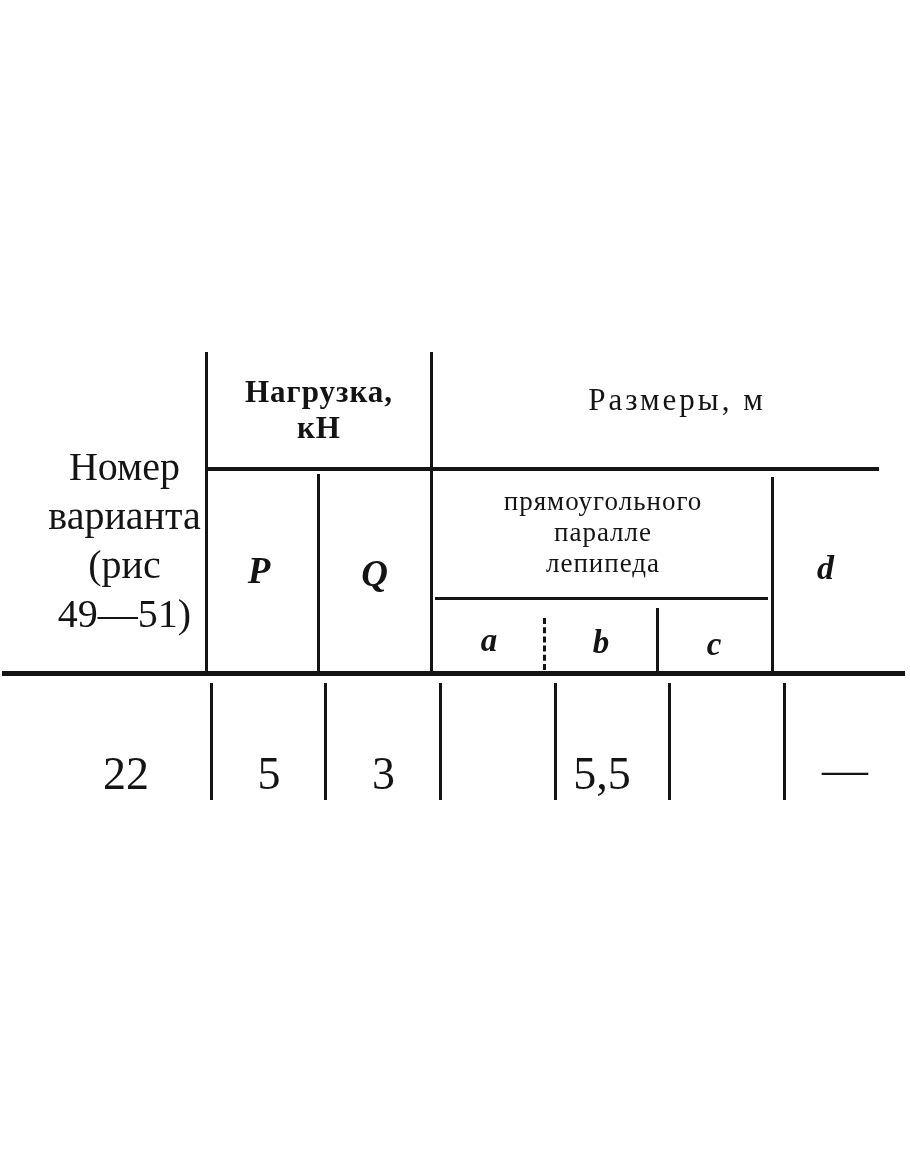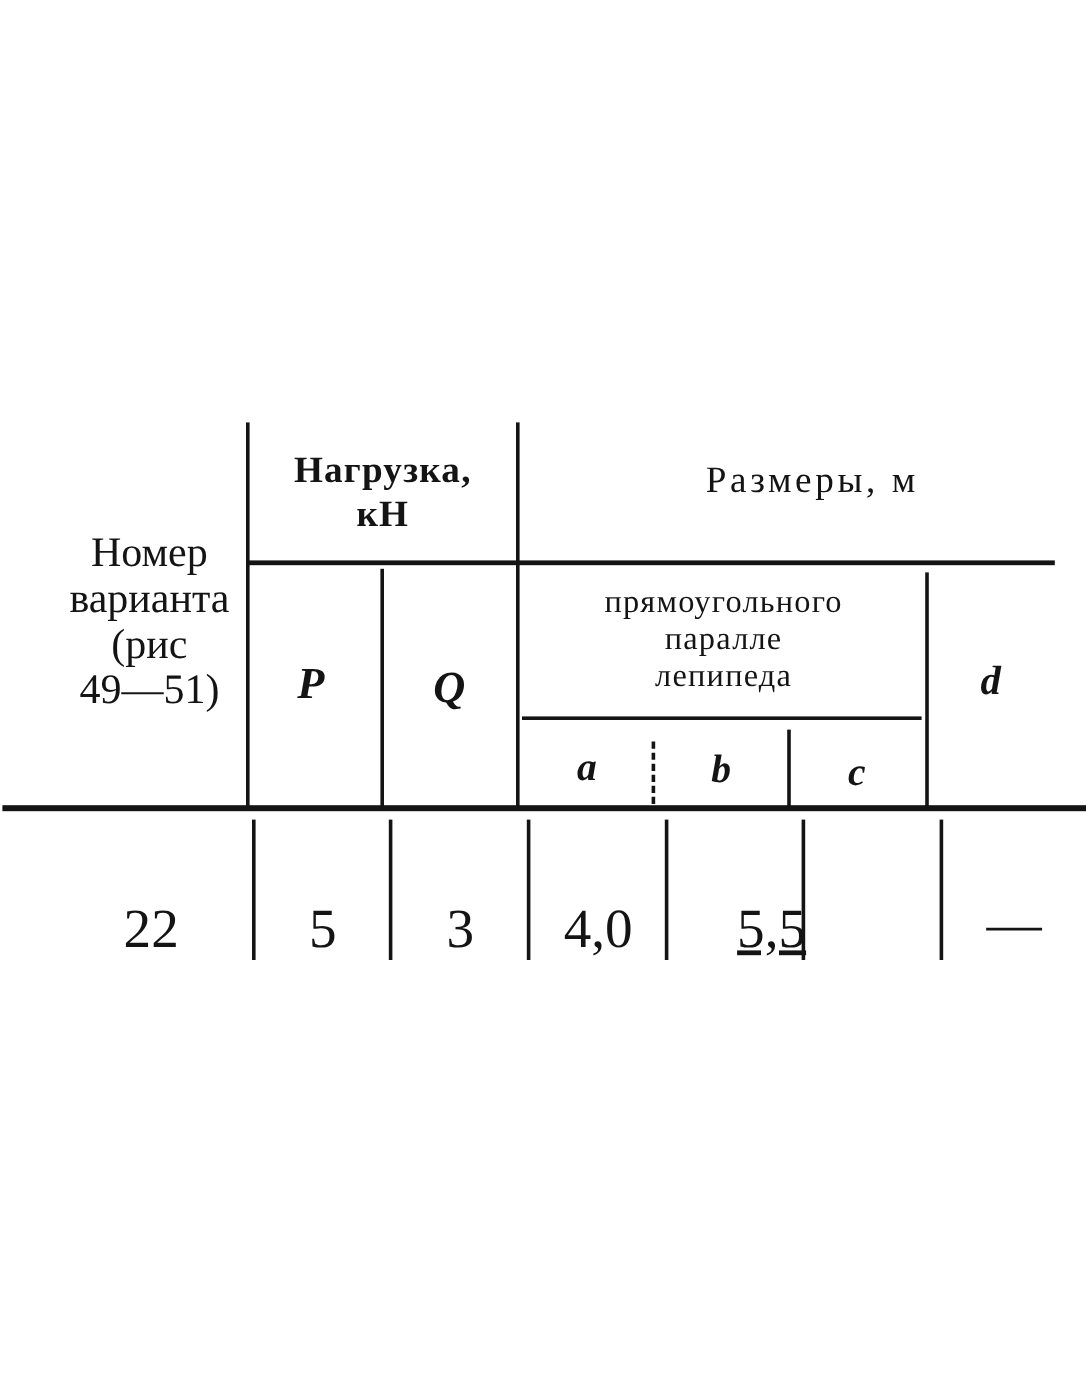--- a/index.html
+++ b/index.html
@@ -15,21 +15,21 @@
     background: var(--paper);
     color: var(--ink);
     overflow: hidden;
   }
   .txt {
     position: absolute;
     text-align: center;
     white-space: pre-line;
     color: var(--ink);
   }
-  .hdr { font-size: 35px; line-height: 38px; padding-left: 43px; }
+  .hdr { font-size: 40px; line-height: 49px; padding-left: 43px; }
   .grp-hdr { font-size: 31px; line-height: 36px; letter-spacing: 1px; }
   .sub-hdr { font-size: 27px; line-height: 31px; letter-spacing: 1px; }
   .math { font-style: italic; font-weight: 600; }
   .pq { font-size: 37px; line-height: 42px; }
   .abc { font-size: 33px; line-height: 36px; }
   .cell { font-size: 46px; line-height: 52px; }
   .ln {
     position: absolute;
     background: var(--ink);
   }
@@ -88,20 +88,19 @@
   <div class="txt math abc" style="left:657px; top:626px; width:114px;">c</div>
 
   <div class="txt math abc" style="left:773px; top:550px; width:105px; font-size:34px;">d</div>
 
   <div class="txt cell" style="left:0px; top:748px; width:252px;">22</div>
 
   <div class="txt cell" style="left:213px; top:748px; width:112px;">5</div>
 
   <div class="txt cell" style="left:327px; top:748px; width:113px;">3</div>
 
-  <div class="txt cell" style="left:442px; top:748px; width:113px;">4,0</div>
 
-  <div class="txt cell" style="left:587px; top:748px; width:112px;text-decoration:underline;">5,5</div>
+  <div class="txt cell" style="left:546px; top:748px; width:112px;">5,5</div>
 
 
   <div class="txt cell" style="left:786px; top:744px; width:118px;">—</div>
 
 </div>
 
 </body></html>

